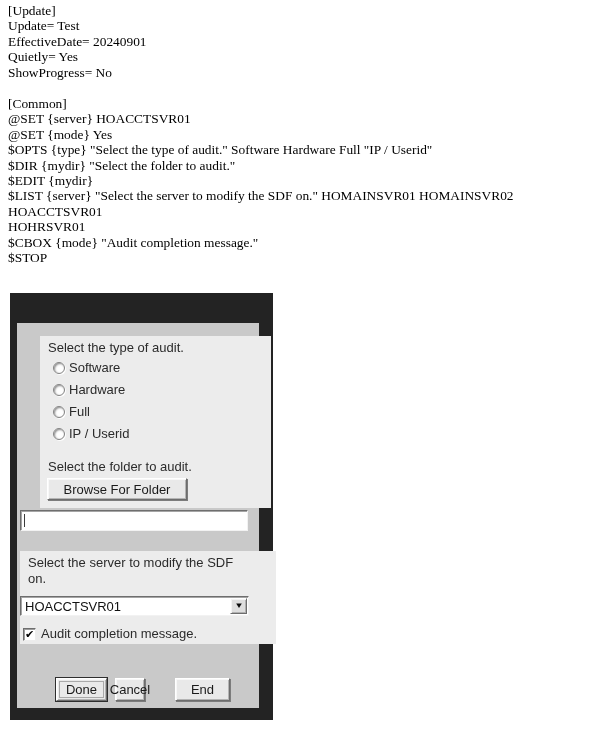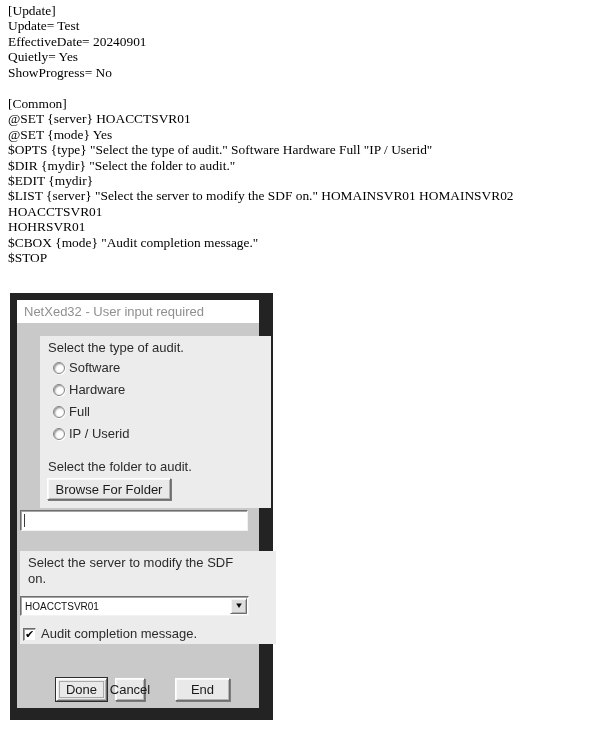--- a/index.html
+++ b/index.html
@@ -55,37 +55,37 @@
   }
   .lbl-folder{position:absolute;left:8px;top:123px;}
   .btn{
     position:absolute;box-sizing:border-box;
     background:var(--control_face);color:#1a1a1a;
     font-family:"Liberation Sans",sans-serif;font-size:13px;
     border:1px solid #6d6d6d;border-top-color:#ffffff;border-left-color:#ffffff;
     box-shadow:inset 1px 1px 0 #f8f8f8, inset -1px -1px 0 #b4b4b4, 1px 1px 0 #7c7c7c;
     padding:0;display:flex;align-items:center;justify-content:center;
   }
-  .browse{left:7px;top:142px;width:124px;height:22px;}
+  .browse{left:7px;top:142px;width:140px;height:22px;}
   .text-input{
     position:absolute;left:3px;top:187px;width:228px;height:21px;
     background:var(--field_bg);box-sizing:border-box;
     border:1px solid #6e6e6e;border-bottom-color:#f2f2f2;border-right-color:#f2f2f2;
     box-shadow:inset 1px 1px 0 #a5a5a5;
   }
   .caret{display:block;width:1px;height:13px;background:#3c3c3c;margin:3px 0 0 3px;}
   .server-lbl{position:absolute;left:8px;top:4px;width:222px;}
   .combo{
     position:absolute;left:0;top:45px;width:229px;height:20px;
     background:var(--field_bg);box-sizing:border-box;
     border:1px solid #6e6e6e;border-bottom-color:#f2f2f2;border-right-color:#f2f2f2;
     box-shadow:inset 1px 1px 0 #a5a5a5;
     display:flex;align-items:center;
   }
-  .combo-text{flex:1;font-size:10px;color:#111;padding-left:4px;white-space:nowrap;overflow:hidden;}
+  .combo-text{flex:1;font-size:13px;color:#111;padding-left:4px;white-space:nowrap;overflow:hidden;}
   .combo-btn{
     flex:none;width:17px;height:16px;margin-right:1px;
     background:#dedede;box-sizing:border-box;
     border:1px solid #6d6d6d;border-top-color:#ffffff;border-left-color:#ffffff;
     box-shadow:inset 1px 1px 0 #f4f4f4, inset -1px -1px 0 #b0b0b0;
     display:flex;align-items:center;justify-content:center;
   }
   .chevron{font-size:8px;line-height:8px;color:#0a0a0a;transform:scaleX(1.2);}
   .check-row{position:absolute;left:3px;top:75px;display:flex;align-items:center;}
   .checkbox{
@@ -119,23 +119,20 @@
     <div class="txt-line">$OPTS {type} "Select the type of audit." Software Hardware Full "IP / Userid"</div>
     <div class="txt-line">$DIR {mydir} "Select the folder to audit."</div>
     <div class="txt-line">$EDIT {mydir}</div>
     <div class="txt-line">$LIST {server} "Select the server to modify the SDF on." HOMAINSVR01 HOMAINSVR02 HOACCTSVR01</div>
     <div class="txt-line">HOHRSVR01</div>
     <div class="txt-line">$CBOX {mode} "Audit completion message."</div>
     <div class="txt-line">$STOP</div>
   </div>
 
 <div class="dialog">
-  <div class="titlebar">
-    <span>NetXed32 - User input required</span>
-  </div>
   <div class="dialog-body">
 
     <div class="panel panel1">
       <div class="lbl label-type">Select the type of audit.</div>
       <div id="radio-group">
           <div class="radio-row" style="top: 25px;">
             <span class="radio"></span>
             <span class="lbl">Software</span>
           </div>
           <div class="radio-row" style="top: 47px;">

